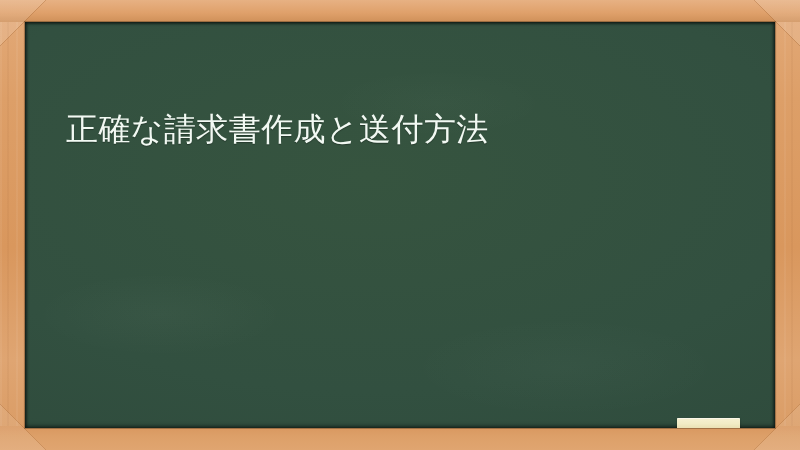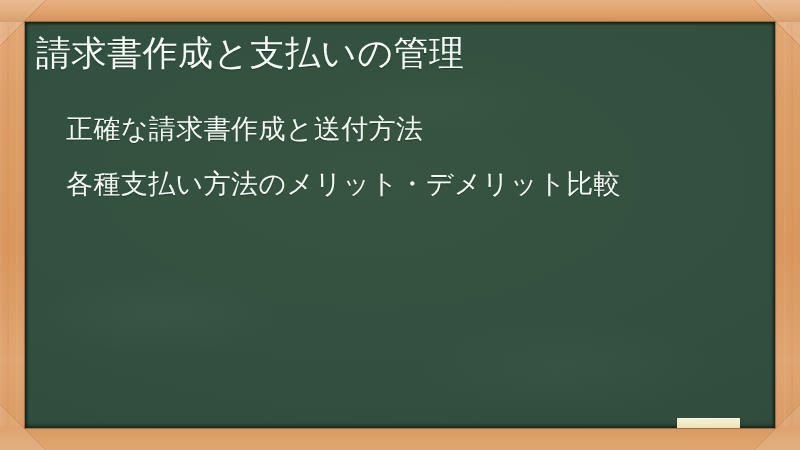--- a/index.html
+++ b/index.html
@@ -116,21 +116,21 @@
   }
 
   .bullets {
     position: absolute;
     left: 41px;
     top: 80px;
     width: 700px;
   }
   .bullet {
     color: #f2f9f3;
-    font-size: 27px;
+    font-size: 32px;
     line-height: 55px;
     letter-spacing: 0.4px;
     white-space: nowrap;
     text-shadow: 0 1px 1px rgba(0,0,0,0.30);
   }
 
   
   .chalk {
     position: absolute;
     left: 652px;
@@ -152,25 +152,23 @@
   <div class="miter miter-tl"></div>
   <div class="miter miter-tr"></div>
   <div class="miter miter-bl"></div>
   <div class="miter miter-br"></div>
 
   <div class="board">
     <div class="board-dust"></div>
 
     <div class="board-text">
 
-      <div class="title">請求書作成と支払いの管理</div>
 
       <div class="bullets">
         <div class="bullet">正確な請求書作成と送付方法</div>
-        <div class="bullet">各種支払い方法のメリット・デメリット比較</div>
       </div>
 
     </div>
 
     <div class="chalk"></div>
   </div>
 
 </div>
 
 </body></html>

